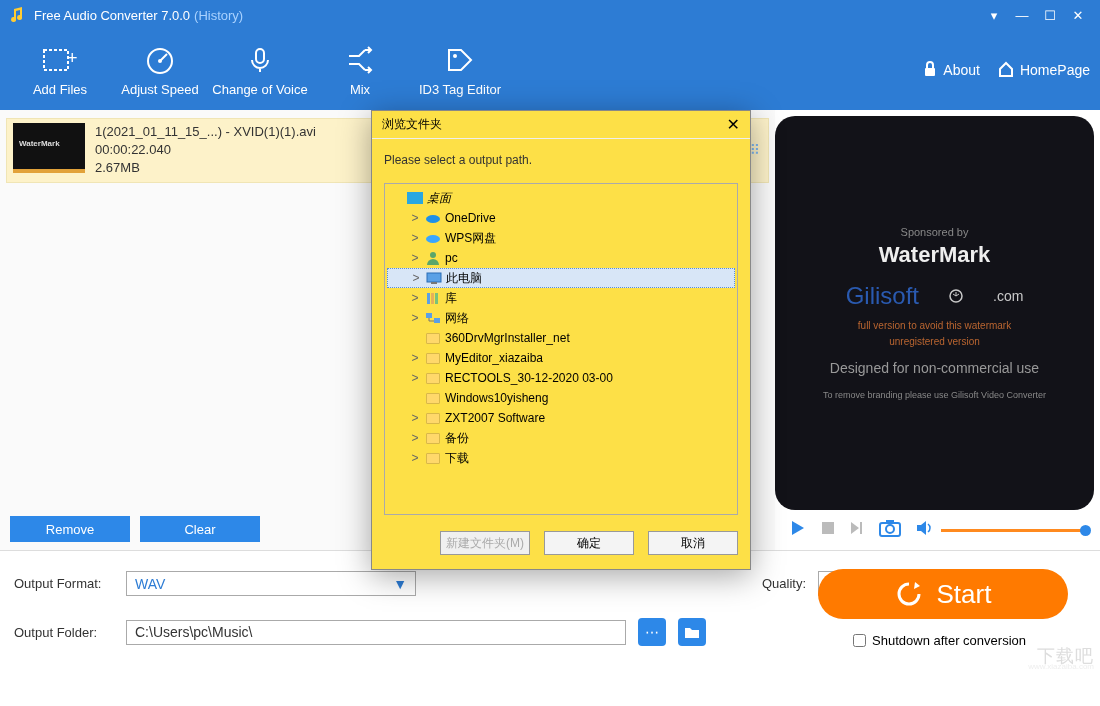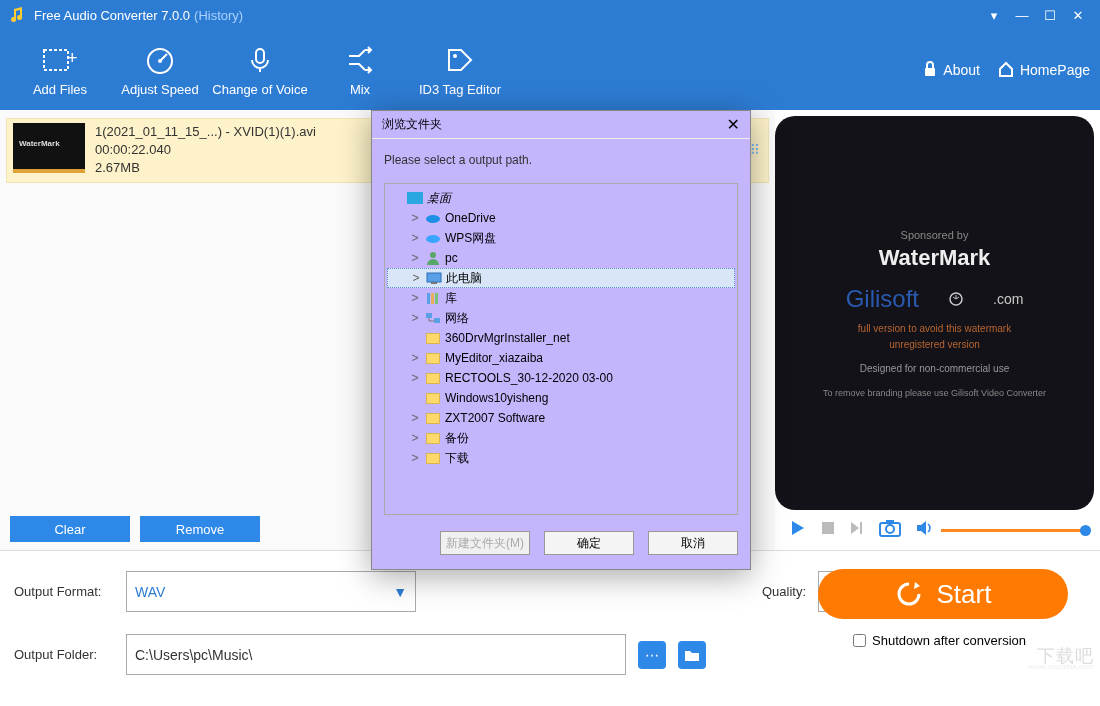--- a/index.html
+++ b/index.html
@@ -32,44 +32,44 @@
 .filebtns { padding: 8px 10px; display: flex; gap: 10px; }
 .bluebtn { background: #2d88e8; color: #fff; border: none; width: 120px; height: 26px; font-size: 13px; cursor: pointer; }
 
 .right { width: 325px; background: #fff; display: flex; flex-direction: column; }
 .preview { flex: 1; background: #121218; margin: 6px 6px 0 0; position: relative; color: #aaa; display: flex; flex-direction: column; align-items: center; justify-content: center; font-size: 12px; border-radius: 20px; }
 .preview .spons { color: #888; font-size: 11px; margin-bottom: 4px; }
 .preview .wmtext { color: #eee; font-size: 22px; font-weight: bold; }
 .preview .gili { color: #2a5ab0; font-size: 24px; font-weight: normal; margin-top: 14px; display: flex; align-items: center; gap: 25px; }
 .preview .gili .gsmall { color: #c9c9c9; font-size: 14px; margin-left: 4px; }
 .preview .sub { color: #b96530; font-size: 10px; margin-top: 8px; text-align: center; line-height: 1.6; }
-.preview .sub2 { color: #999; font-size: 10px; margin-top: 10px; }
+.preview .sub2 { color: #999; font-size: 14px; margin-top: 10px; }
 .preview .sub3 { color: #888; font-size: 9px; margin-top: 14px; }
 .pcontrols { height: 40px; display: flex; align-items: center; gap: 14px; padding: 0 14px; }
 .pcontrols .pbtn { color: #2d88e8; cursor: pointer; }
 .pcontrols .stop { color: #aaa; }
 .pcontrols .vol { flex: 1; display: flex; align-items: center; gap: 8px; }
 .volslider { flex: 1; height: 3px; background: #ff8a1f; position: relative; }
 .volslider::after { content: ''; position: absolute; right: -5px; top: -4px; width: 11px; height: 11px; background: #2d88e8; border-radius: 50%; }
 
 
 .bottom { height: 120px; border-top: 1px solid #ddd; padding: 20px 14px; display: flex; gap: 40px; position: relative; }
 .optcol { display: flex; flex-direction: column; gap: 22px; }
 .optrow { display: flex; align-items: center; gap: 12px; font-size: 13px; }
 .optrow label { width: 100px; color: #333; }
-.combo { border: 1px solid #aaa; height: 41px; padding: 8px 8px; display: flex; align-items: center; justify-content: space-between; background: #fff; cursor: pointer; color: #2d7cd4; font-size: 14px; }
+.combo { border: 1px solid #aaa; height: 25px; padding: 8px 8px; display: flex; align-items: center; justify-content: space-between; background: #fff; cursor: pointer; color: #2d7cd4; font-size: 14px; }
 .combo .arrow { color: #2d7cd4; }
 .iconbtn { width: 28px; height: 28px; background: #2d88e8; border-radius: 4px; display: flex; align-items: center; justify-content: center; color: #fff; cursor: pointer; font-size: 14px; }
 .startbtn { position: absolute; right: 32px; top: 18px; width: 250px; height: 50px; background: #ff7a00; border-radius: 28px; color: #fff; font-size: 26px; display: flex; align-items: center; justify-content: center; gap: 14px; cursor: pointer; }
 .shutdown { position: absolute; right: 74px; top: 82px; font-size: 13px; display: flex; align-items: center; gap: 6px; }
 .wmark { position: absolute; right: 6px; bottom: 2px; color: #ddd; font-size: 18px; letter-spacing: 1px; }
 .wmark2 { position: absolute; right: 6px; bottom: -1px; color: #eee; font-size: 8px; }
 
 
-.dialog { position: absolute; left: 371px; top: 110px; width: 380px; height: 460px; background: #c4b5fd; border: 1px solid #888; box-shadow: 0 6px 30px rgba(0,0,0,0.35); display: flex; flex-direction: column; font-size: 12px; }
+.dialog { position: absolute; left: 371px; top: 110px; width: 380px; height: 460px; background: #fde047; border: 1px solid #888; box-shadow: 0 6px 30px rgba(0,0,0,0.35); display: flex; flex-direction: column; font-size: 12px; }
 .dialog .dtitle { height: 28px; display: flex; align-items: center; padding: 0 10px; border-bottom: 1px solid #eee; }
 .dialog .dtitle .dclose { margin-left: auto; font-size: 16px; cursor: pointer; }
 .dialog .dprompt { padding: 14px 12px 10px; color: #333; }
 .dialog .tree { flex: 1; margin: 6px 12px; border: 1px solid #aaa; padding: 4px 2px; overflow: auto; }
 .treenode { display: flex; align-items: center; height: 20px; gap: 4px; padding-left: 4px; cursor: pointer; }
 .treenode.sel { background: #d8e6f7; border: 1px dotted #5a8fd6; }
 .treenode .exp { width: 12px; color: #666; text-align: center; }
 .treenode .ticon2 { width: 16px; height: 14px; display: flex; align-items: center; justify-content: center; }
 .fold { width: 14px; height: 11px; background: #ffd86b; border: 1px solid #d9b84a; border-radius: 1px; }
 .dialog .dbtns { padding: 10px 12px 14px; display: flex; gap: 14px; justify-content: flex-end; }
@@ -167,22 +167,22 @@
           </div>
         <div class="fileinfo">
           <div>1(2021_01_11_15_...) - XVID(1)(1).avi</div>
           <div>00:00:22.040</div>
           <div>2.67MB</div>
         </div>
         <div class="drag">⠿⠿</div>
       </div>
     </div>
     <div class="filebtns">
+      <button class="bluebtn">Remove</button>
       <button class="bluebtn">Clear</button>
-      <button class="bluebtn">Remove</button>
     </div>
   </div>
   <div class="right">
     <div class="preview">
       <div class="spons">Sponsored by</div>
       <div class="wmtext">WaterMark</div>
       <div class="gili">
         <span>Gilisoft</span>
         <svg width="16" height="16" style="margin-left:4px">
             <circle cx="8" cy="8" r="6" fill="none" stroke="#c9c9c9" stroke-width="1.5"></circle>

